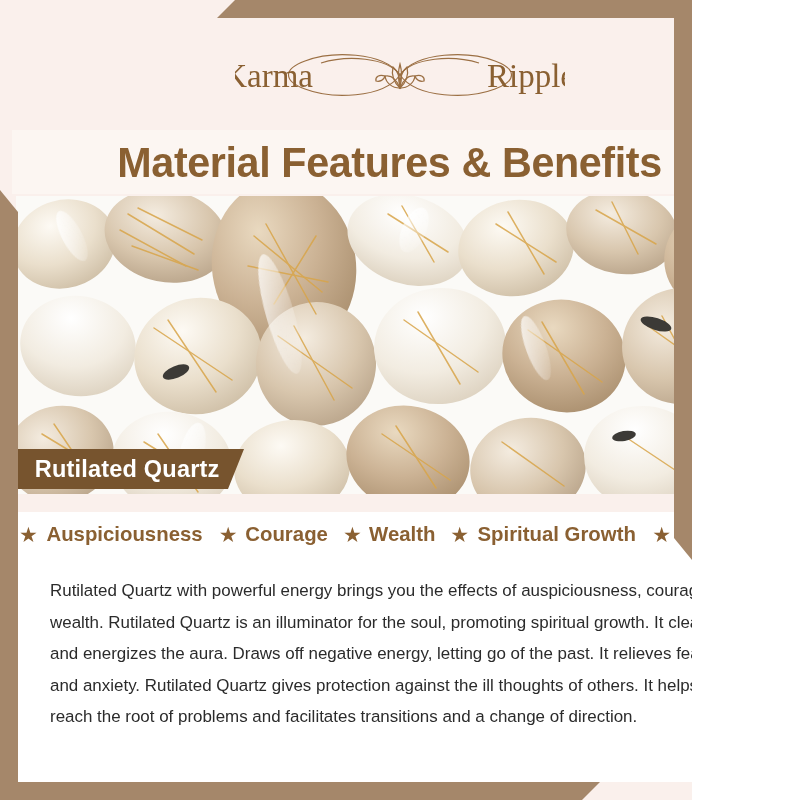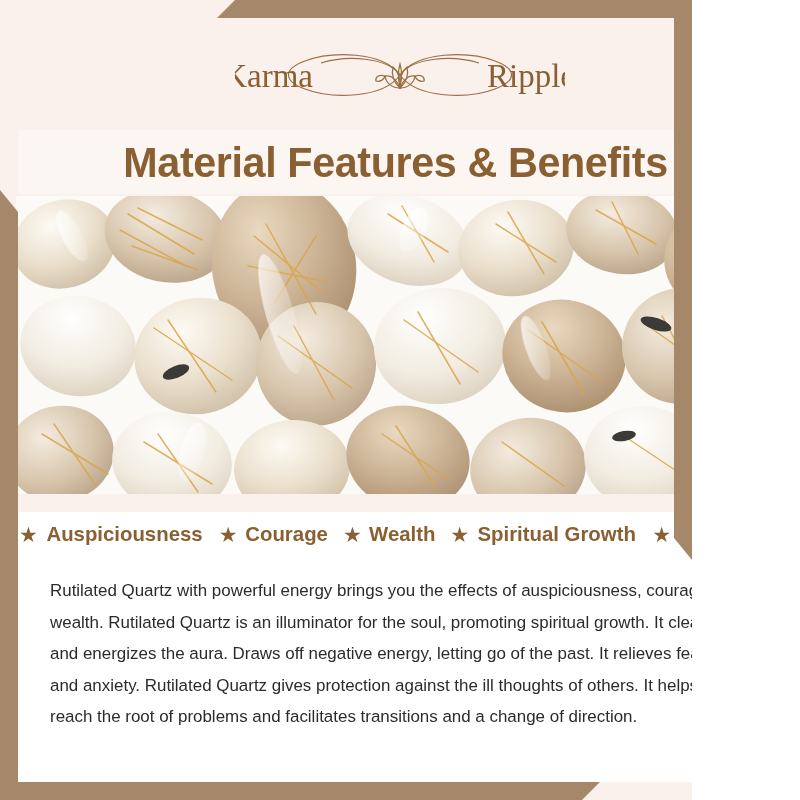--- a/index.html
+++ b/index.html
@@ -81,21 +81,21 @@
     height: 66px;
     display: flex;
     align-items: center;
     justify-content: center;
   }
   .logo-svg { display: block; }
 
   .title-band {
     position: absolute;
     top: 130px;
-    left: 18px;
+    left: 12px;
     width: 756px;
     height: 64px;
     background: #fcf6f2;
     display: flex;
     align-items: center;
     justify-content: center;
   }
   .title-text {
     font-family: "Liberation Sans Narrow", "Liberation Sans", sans-serif;
     font-weight: bold;
@@ -350,20 +350,23 @@
         <ellipse cx="264" cy="118" rx="14" ry="62" transform="rotate(-16 264 118)"></ellipse>
         <ellipse cx="56" cy="40" rx="10" ry="28" transform="rotate(-28 56 40)"></ellipse>
         <ellipse cx="398" cy="34" rx="12" ry="24" transform="rotate(24 398 34)"></ellipse>
         <ellipse cx="520" cy="152" rx="10" ry="34" transform="rotate(-20 520 152)"></ellipse>
         <ellipse cx="176" cy="256" rx="12" ry="30" transform="rotate(14 176 256)"></ellipse>
         <ellipse cx="700" cy="58" rx="9" ry="26" transform="rotate(-30 700 58)"></ellipse>
       </g>
     </svg>
   </div>
 
+  <div class="name-banner">
+    <span class="name-banner-text">Rutilated Quartz</span>
+  </div>
 
   <div class="content">
     <div class="content-tint"></div>
 
     <div class="benefits">
       <div class="benefit">
         <span class="benefit-star">★</span>
         <span class="benefit-label">Auspiciousness</span>
       </div>
       <div class="benefit">

